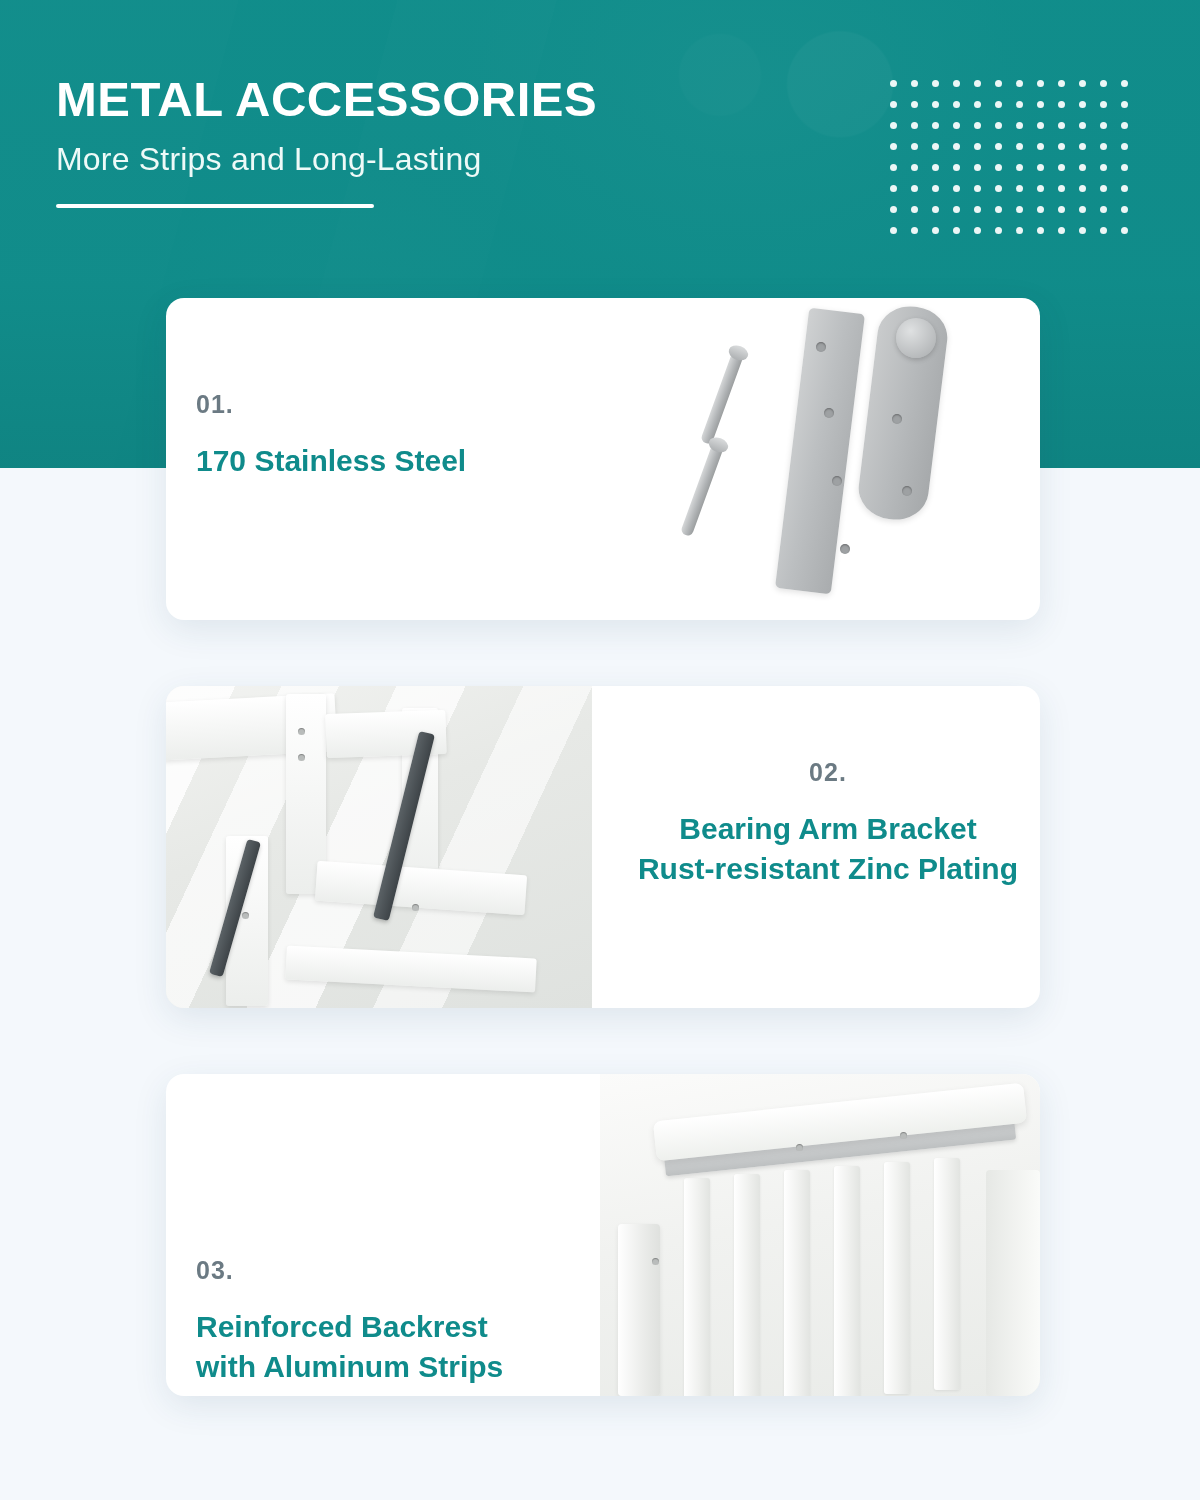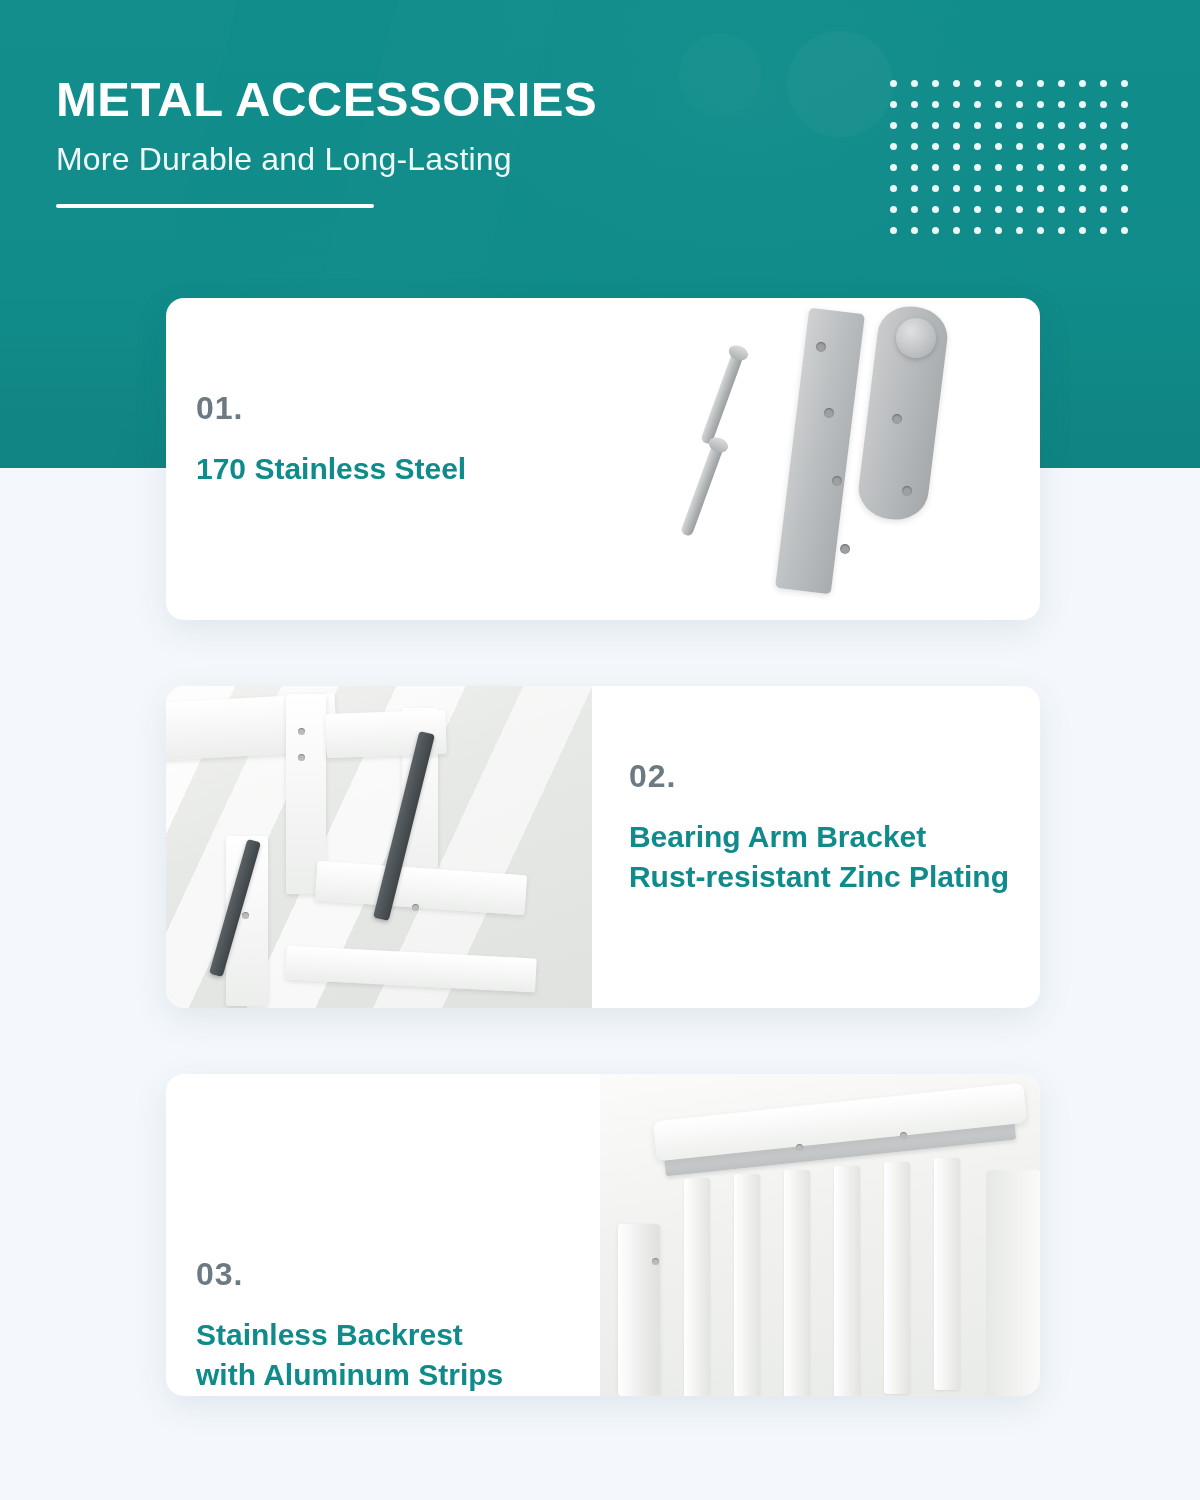--- a/index.html
+++ b/index.html
@@ -70,27 +70,27 @@
     background: #ffffff;
     border-radius: 18px;
     box-shadow: 0 10px 34px rgba(34,64,96,0.10);
     overflow: hidden;
   }
   .card-1 { left: 166px; top: 298px;  width: 874px; height: 322px; z-index: 5; }
   .card-2 { left: 166px; top: 686px;  width: 874px; height: 322px; z-index: 5; }
   .card-3 { left: 166px; top: 1074px; width: 874px; height: 322px; z-index: 5; padding-left: 8px; }
 
   .num {
-    font-size: 32px; font-weight: 700; color: #6b7a83; letter-spacing: 1px;
+    font-size: 25px; font-weight: 700; color: #6b7a83; letter-spacing: 1px;
   }
   .headline {
     font-size: 30px; font-weight: 700; color: #0f8b8b; line-height: 1.32;
   }
   .txt-left  { position: absolute; left: 30px; top: 92px; text-align: left; }
-  .txt-right { position: absolute; right: 31px; top: 72px; text-align: left; }
+  .txt-right { position: absolute; right: 22px; top: 72px; text-align: center; }
   .txt-left-3 { position: absolute; left: 30px; top: 182px; text-align: left; }
   .num-gap { margin-bottom: 22px; }
 
   
   .art1 { position: absolute; right: 20px; top: 0; width: 420px; height: 322px; }
   .hole { position: absolute; width: 10px; height: 10px; border-radius: 50%;
           background: #9ea1a3; box-shadow: inset 0 1px 2px rgba(0,0,0,.35); }
   .plate {
     position: absolute; left: 192px; top: 12px; width: 56px; height: 282px;
     background: linear-gradient(95deg,#cfd1d2 0%, #bcbfc1 45%, #a9acae 100%);
@@ -179,21 +179,21 @@
 <body>
 
 <div class="page">
 
   <div class="header">
     <div class="header-photo"></div>
     <div class="header-veil"></div>
 
     <div class="header-inner">
       <div class="title">METAL ACCESSORIES</div>
-      <div class="subtitle">More Durable and Long-Lasting</div>
+      <div class="subtitle">More Strips and Long-Lasting</div>
       <div class="rule"></div>
     </div>
 
     <div class="dot-grid">
       <i></i>
         <i></i>
         <i></i>
         <i></i>
         <i></i>
         <i></i>
@@ -335,21 +335,21 @@
     <div class="txt-right">
       <div class="num num-gap">02.</div>
       <div class="headline">Bearing Arm Bracket</div>
       <div class="headline">Rust-resistant Zinc Plating</div>
     </div>
   </div>
 
   <div class="card card-3">
     <div class="txt-left-3">
       <div class="num num-gap">03.</div>
-      <div class="headline">Stainless Backrest</div>
+      <div class="headline">Reinforced Backrest</div>
       <div class="headline">with Aluminum Strips</div>
     </div>
 
     <div class="art3">
       <div class="slat" style="left:84px;  top:104px;"></div>
       <div class="slat" style="left:134px; top:100px;"></div>
       <div class="slat" style="left:184px; top:96px;"></div>
       <div class="slat" style="left:234px; top:92px;"></div>
       <div class="slat" style="left:284px; top:88px;"></div>
       <div class="slat" style="left:334px; top:84px;"></div>

